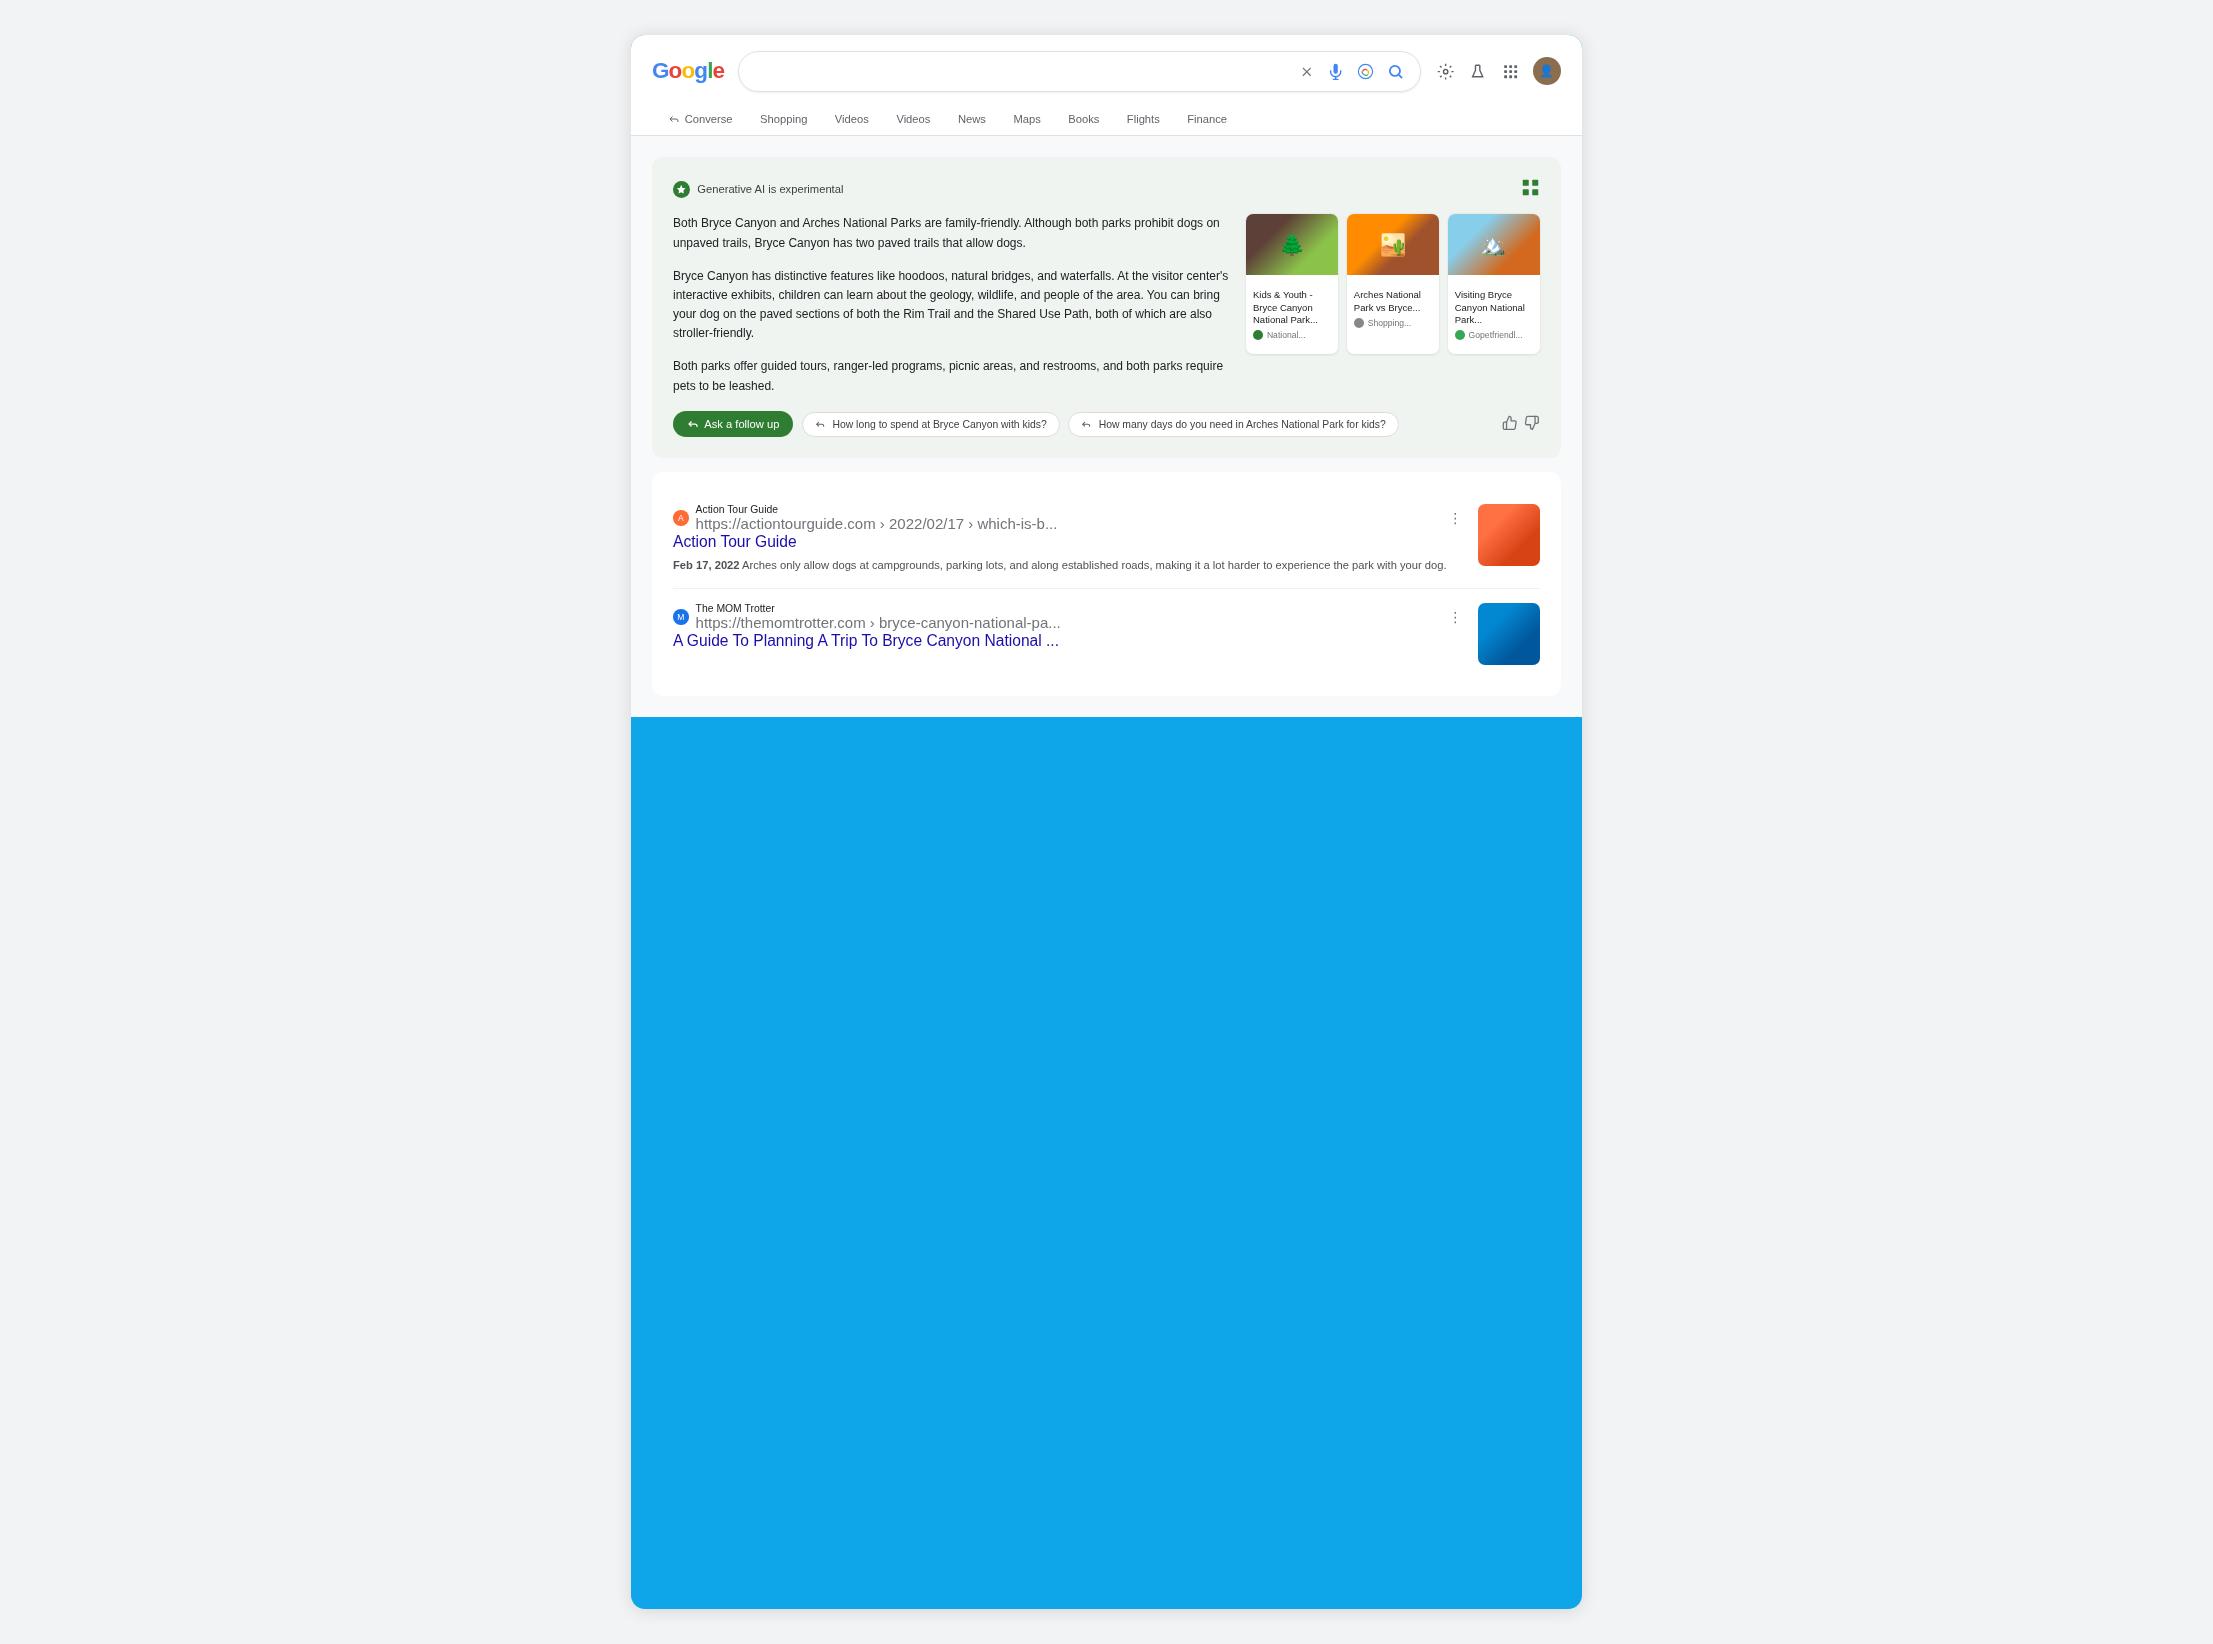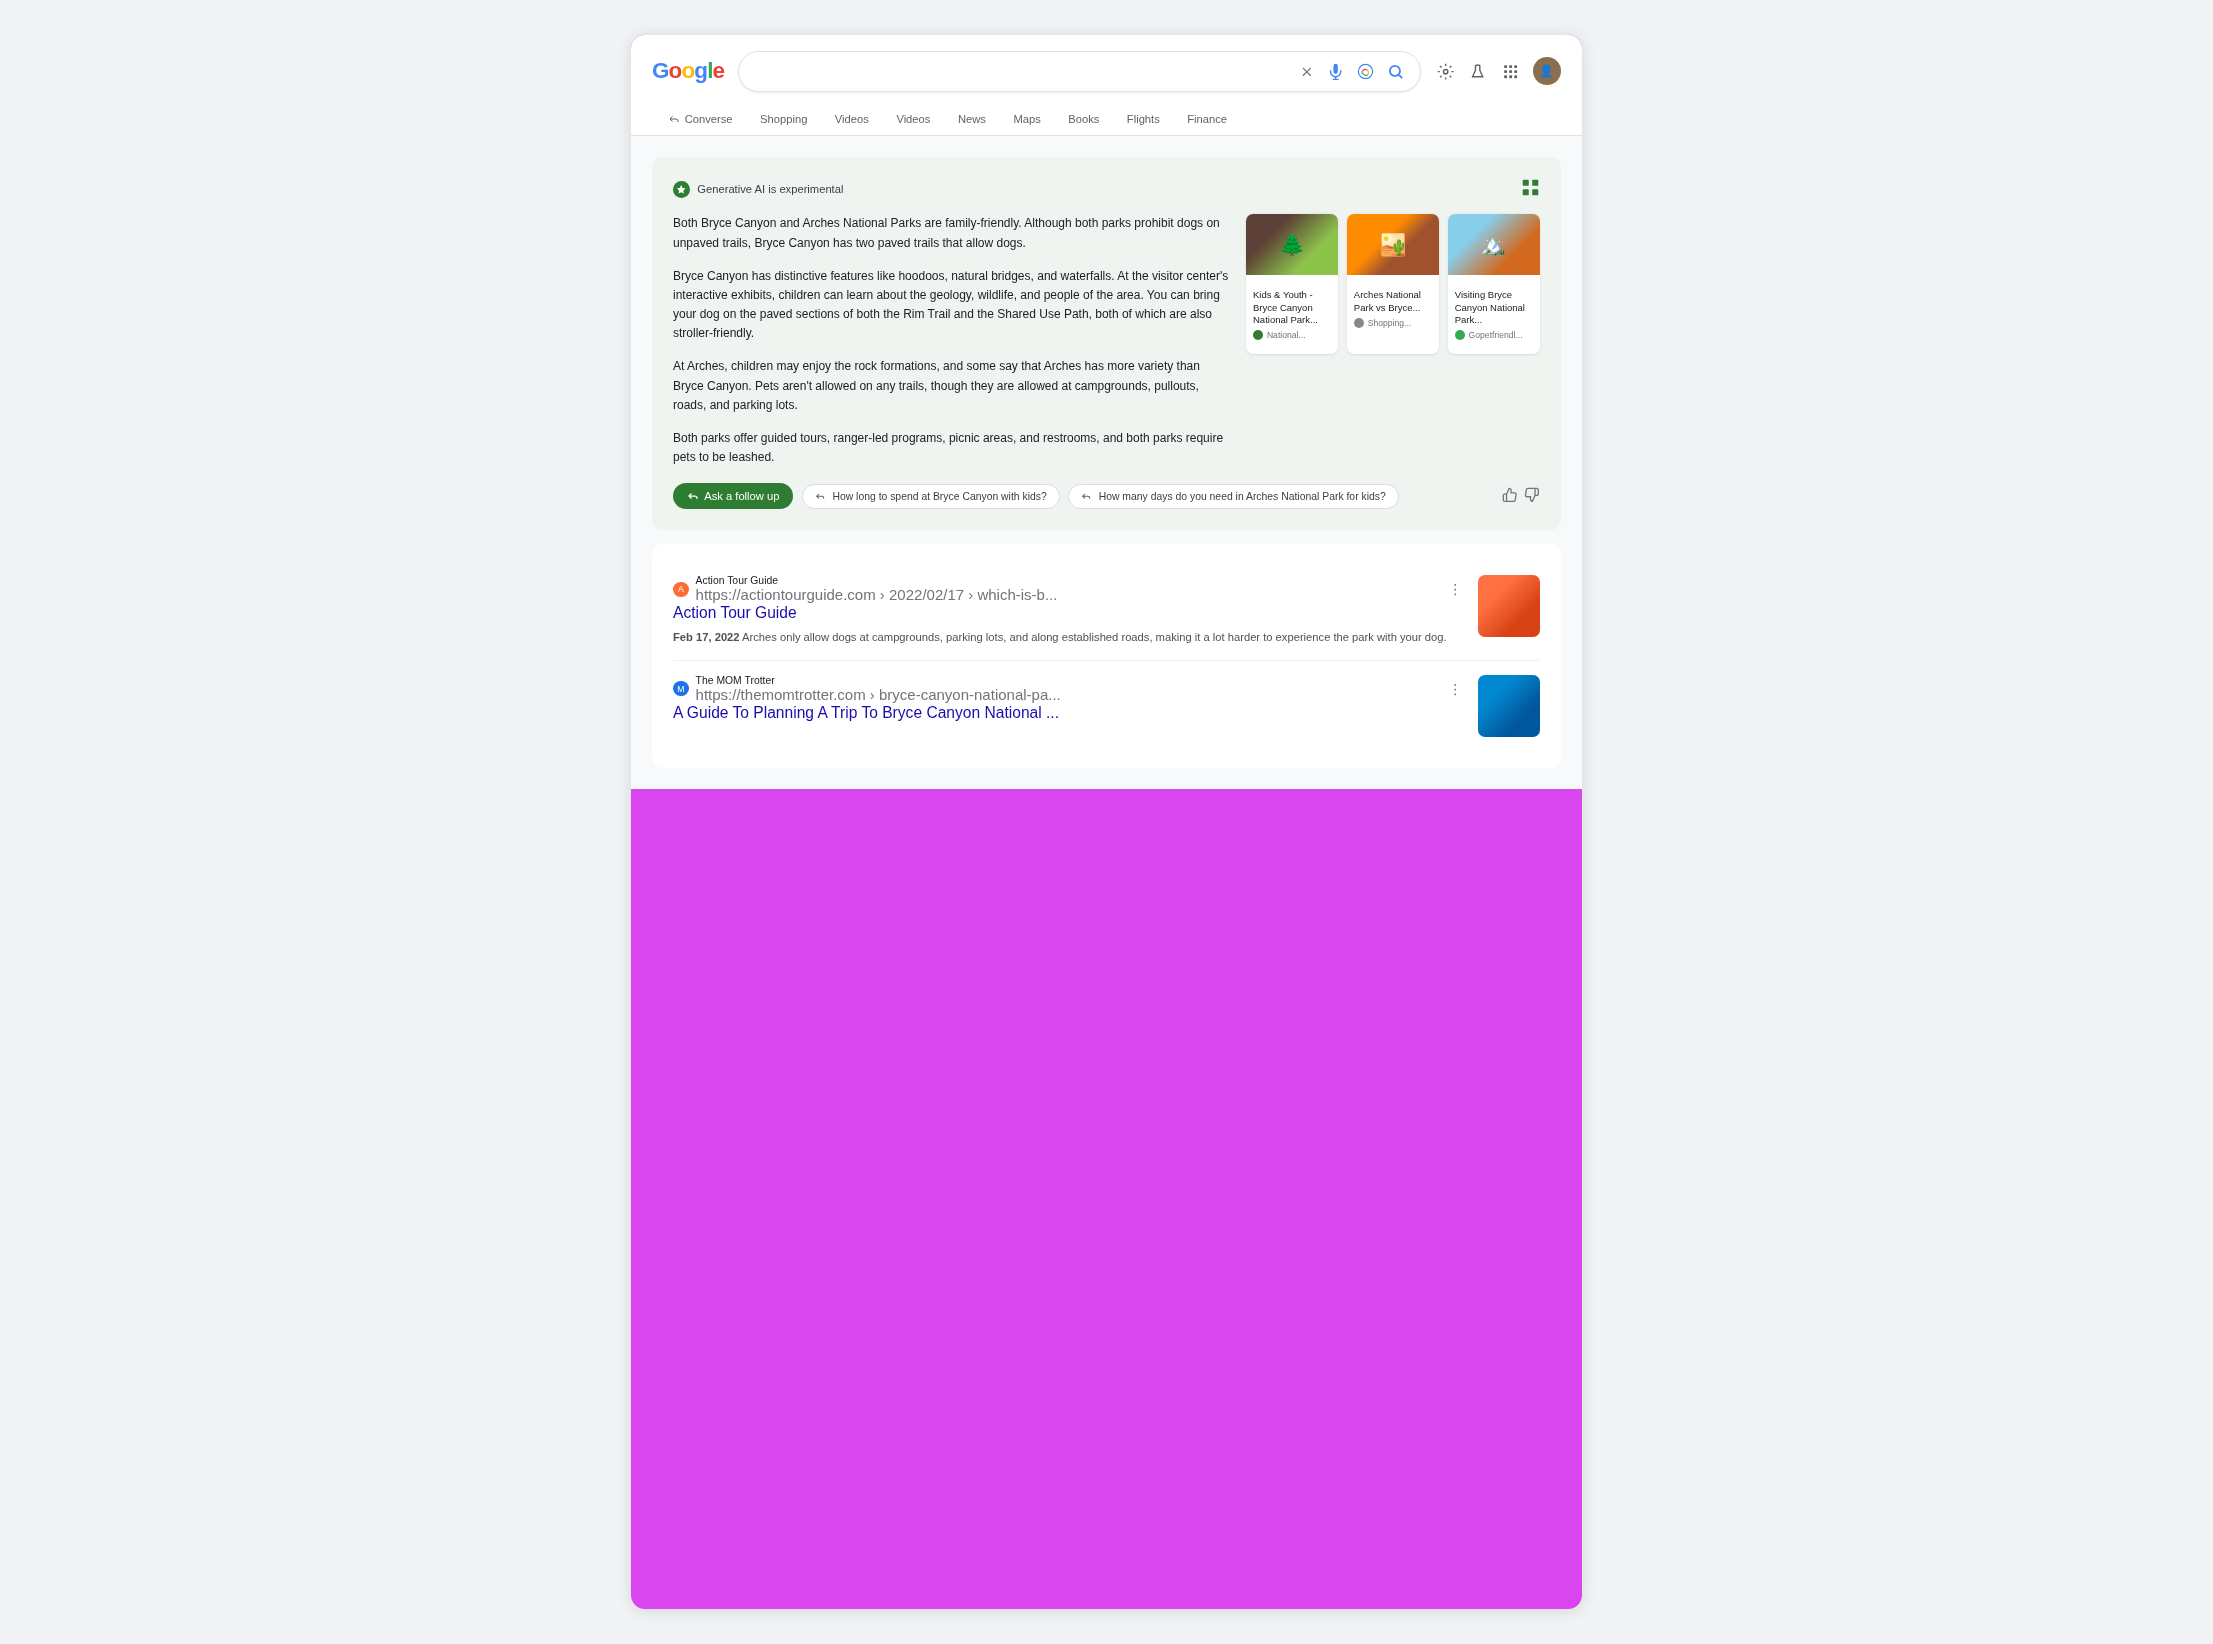--- a/index.html
+++ b/index.html
@@ -5,21 +5,21 @@
     * { box-sizing: border-box; margin: 0; padding: 0; }
     body {
       background: #f1f3f4;
       font-family: Arial, sans-serif;
       min-height: 100vh;
       display: flex;
       justify-content: center;
       padding: 35px 17.3px;
     }
     .browser-window {
-      background: #d946ef;
+      background: #0ea5e9;
       border-radius: 14px;
       box-shadow: 0 1.7px 17.3px rgba(0,0,0,0.12);
       width: 100%;
       max-width: 951px;
       overflow: hidden;
     }
     
     .header {
       background: #fff;
       padding: 15.6px 21px 0 21px;
@@ -482,21 +482,20 @@
             <rect x="2" y="13" width="7" height="7" rx="1"></rect>
             <rect x="13" y="13" width="7" height="7" rx="1"></rect>
           </svg>
         </div>
       </div>
 
       <div class="ai-body">
         <div class="ai-text">
           <p>Both Bryce Canyon and Arches National Parks are family-friendly. Although both parks prohibit dogs on unpaved trails, Bryce Canyon has two paved trails that allow dogs.</p>
           <p>Bryce Canyon has distinctive features like hoodoos, natural bridges, and waterfalls. At the visitor center's interactive exhibits, children can learn about the geology, wildlife, and people of the area. You can bring your dog on the paved sections of both the Rim Trail and the Shared Use Path, both of which are also stroller-friendly.</p>
-          <p>At Arches, children may enjoy the rock formations, and some say that Arches has more variety than Bryce Canyon. Pets aren't allowed on any trails, though they are allowed at campgrounds, pullouts, roads, and parking lots.</p>
           <p>Both parks offer guided tours, ranger-led programs, picnic areas, and restrooms, and both parks require pets to be leashed.</p>
         </div>
 
         <div class="ai-images">
           <div class="ai-image-cards">
 
             <div class="ai-image-card">
               <div class="img-placeholder img-1">🌲</div>
               <div class="ai-image-info">
                 <div class="ai-image-title">Kids &amp; Youth - Bryce Canyon National Park...</div>

